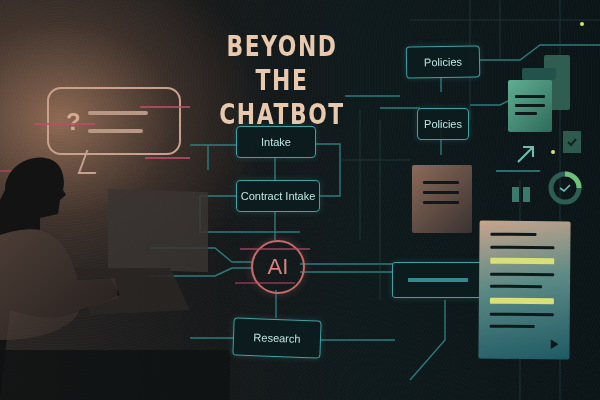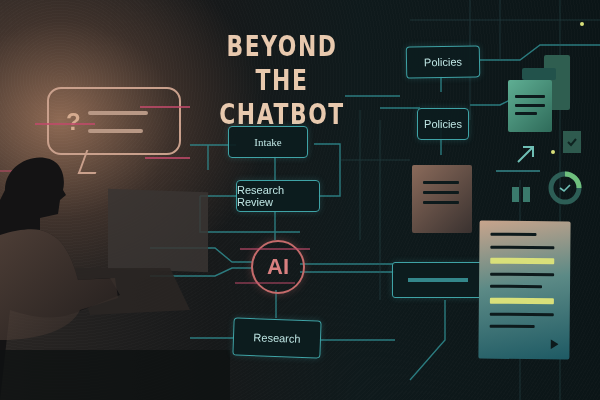--- a/index.html
+++ b/index.html
@@ -14,21 +14,21 @@
   }
   svg.lines { position:absolute; inset:0; }
   .title { position:absolute; left:197px; top:30px; width:170px; text-align:center;
     color:#e8c9ae; font-family:"DejaVu Sans", sans-serif; font-weight:bold; font-size:28px;
     line-height:34px; letter-spacing:2px; transform:scaleX(.78); transform-origin:center; }
   .node { position:absolute; border:1.5px solid #3fa3a6; border-radius:4px; background:rgba(12,28,30,.92);
     color:#bfe6e4; font-size:11px; display:flex; align-items:center; justify-content:center;
     box-shadow:0 0 6px rgba(63,163,166,.25); }
   .ai { position:absolute; left:251px; top:240px; width:50px; height:50px; border:2px solid #c56b6b;
     border-radius:50%; display:flex; align-items:center; justify-content:center; color:#d98080; font-size:22px;
-    box-shadow:0 0 8px rgba(197,107,107,.3);font-weight:bold; }
+    box-shadow:0 0 8px rgba(197,107,107,.3); }
   .bubble { position:absolute; left:47px; top:87px; width:130px; height:64px; border:2px solid #c9a08c; border-radius:14px; }
   .bubble-tail { position:absolute; left:82px; top:150px; width:16px; height:22px; border-left:2px solid #c9a08c; border-bottom:2px solid #c9a08c; transform:skewX(-20deg); }
   .qmark { position:absolute; left:66px; top:108px; color:#d5ab8f; font-size:24px; font-weight:bold; }
   .bline { position:absolute; height:4px; background:#b89885; border-radius:2px; }
   .glitch { position:absolute; height:2px; background:#c04a6a; opacity:.8; }
   .person { position:absolute; left:0; top:150px; }
   .doc { position:absolute; border-radius:2px; }
   .dline { position:absolute; height:3px; background:#0d1a1c; border-radius:1px; }
   .hl { background:#d9e07a !important; height:6px; }
 </style>
@@ -101,25 +101,25 @@
     <path d="M5 40 C5 20 25 5 45 8 C62 10 66 28 63 40 L66 45 L60 50 L58 64 L40 68 L40 80 C60 85 70 100 78 130 L110 128 L120 145 L82 160 C60 170 40 170 10 160 L0 250 L0 50 Z" fill="#141314"></path>
     <path d="M40 80 C60 85 70 100 78 130 L115 128 L118 148 L80 160 C70 180 40 190 0 190 L0 85 C15 80 30 78 40 80 Z" fill="url(#skin)" opacity=".65"></path>
     <rect x="0" y="200" width="230" height="50" fill="#0e1112" opacity=".8"></rect>
   </svg>
 
   <div class="title">
     <div>BEYOND THE</div>
     <div>CHATBOT</div>
   </div>
 
-  <div class="node" style="left:228px;top:126px;width:78px;height:30px;font-family:Liberation Serif, serif;">
+  <div class="node" style="left:236px;top:126px;width:78px;height:30px;">
     <span>Intake</span>
   </div>
   <div class="node" style="left:236px;top:180px;width:82px;height:30px;">
-    <span>Research Review</span>
+    <span>Contract Intake</span>
   </div>
   <div class="ai">
     <span>AI</span>
   </div>
   <div class="glitch" style="left:240px;top:248px;width:70px;opacity:.6;"></div>
   <div class="glitch" style="left:235px;top:282px;width:60px;opacity:.5;"></div>
   <div class="node" style="left:233px;top:319px;width:86px;height:36px;transform:rotate(2deg);">
     <span>Research</span>
   </div>
   <div class="node" style="left:406px;top:46px;width:72px;height:30px;transform:rotate(-1deg);">

